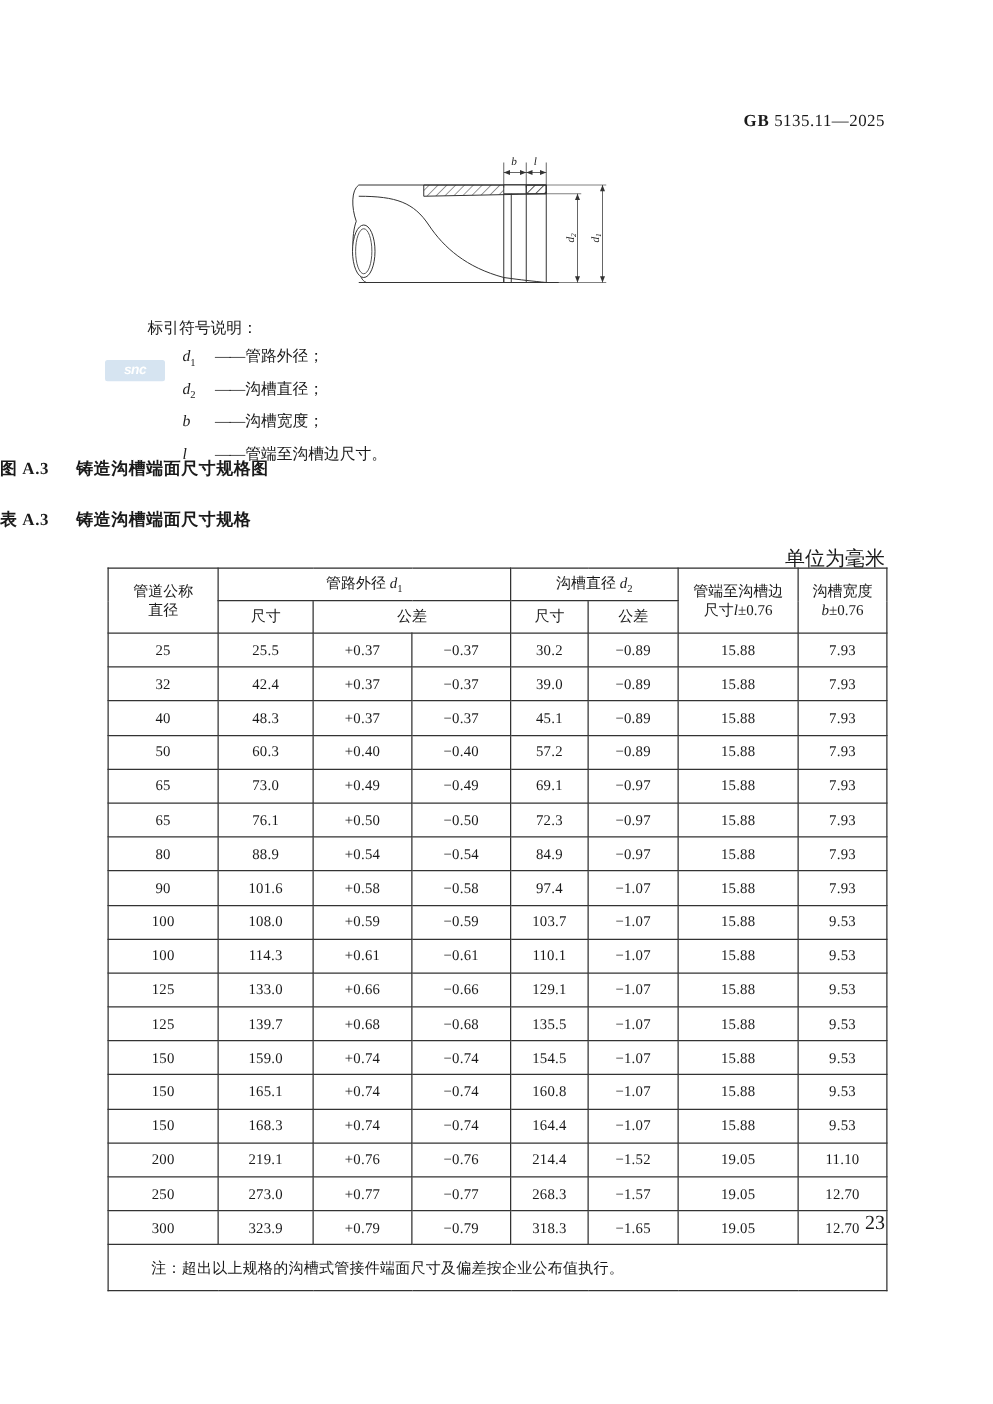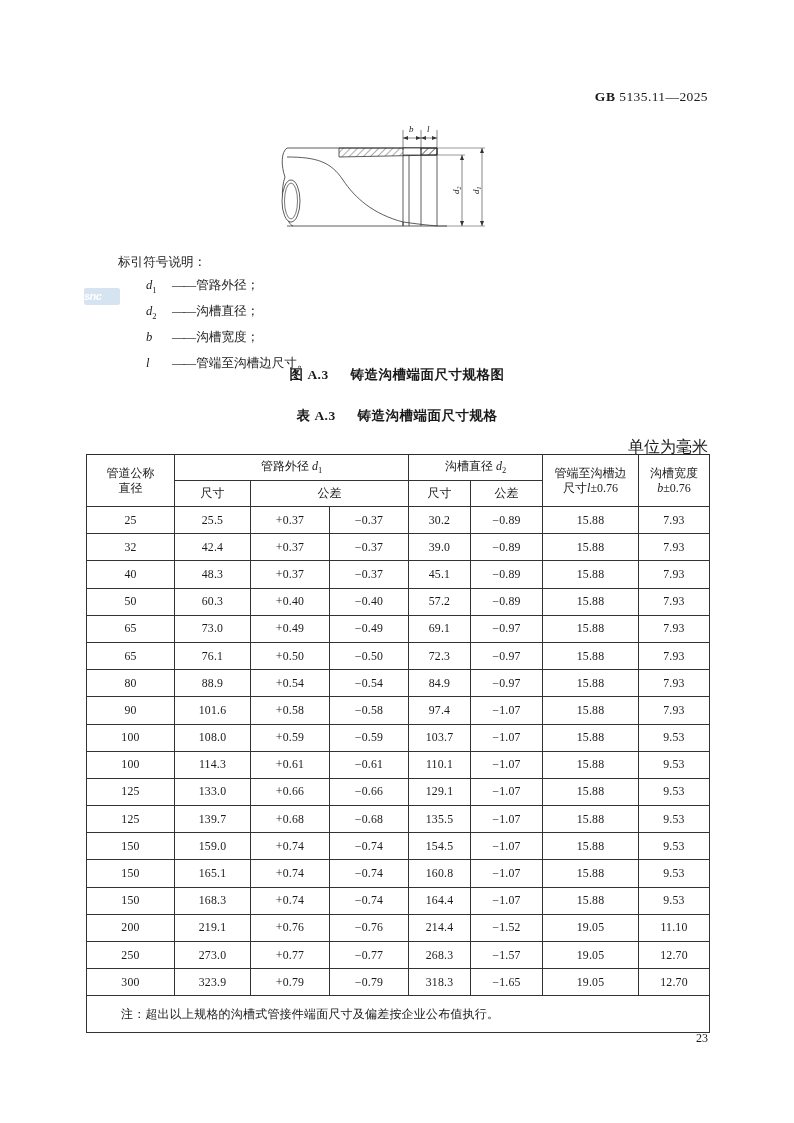--- a/index.html
+++ b/index.html
@@ -73,40 +73,41 @@
     display: inline-block;
     letter-spacing: -1px;
     margin-right: 1px;
   }
 
   
   .watermark {
     position: absolute;
     top: 288px;
     left: 84px;
-    width: 36px;
+    width: 48px;
     height: 17px;
     background: #cfe0ef;
     color: #ffffff;
     font-family: "Liberation Sans", sans-serif;
     font-size: 11px;
     font-weight: bold;
     font-style: italic;
     letter-spacing: -0.5px;
+    text-align: center;
     line-height: 17px;
     opacity: 0.85;
     border-radius: 2px;
   }
 
   
   .caption {
     position: absolute;
     width: 794px;
     left: 0;
-    text-align: center;
+    text-align: left;
     font-size: 13.5px;
     font-weight: bold;
     letter-spacing: 0.5px;
   }
   .caption-fig { top: 366px; }
   .caption-tab { top: 407px; }
   .caption .cap-sep { display: inline-block; width: 14px; }
 
   
   .unit-note {
@@ -156,23 +157,23 @@
   }
   .hdr-i {
     font-family: "Liberation Serif", serif;
     font-style: italic;
   }
   .hdr-i sub { font-size: 8.5px; font-style: normal; }
 
   
   .page-no {
     position: absolute;
-    top: 1031px;
+    top: 970px;
     right: 86px;
-    font-size: 12px;
+    font-size: 16px;
   }
 </style>
 </head>
 <body>
 
 <div class="page">
 
   <div class="std-header">
     <span class="gb">GB</span>
     <span>5135.11—2025</span>

